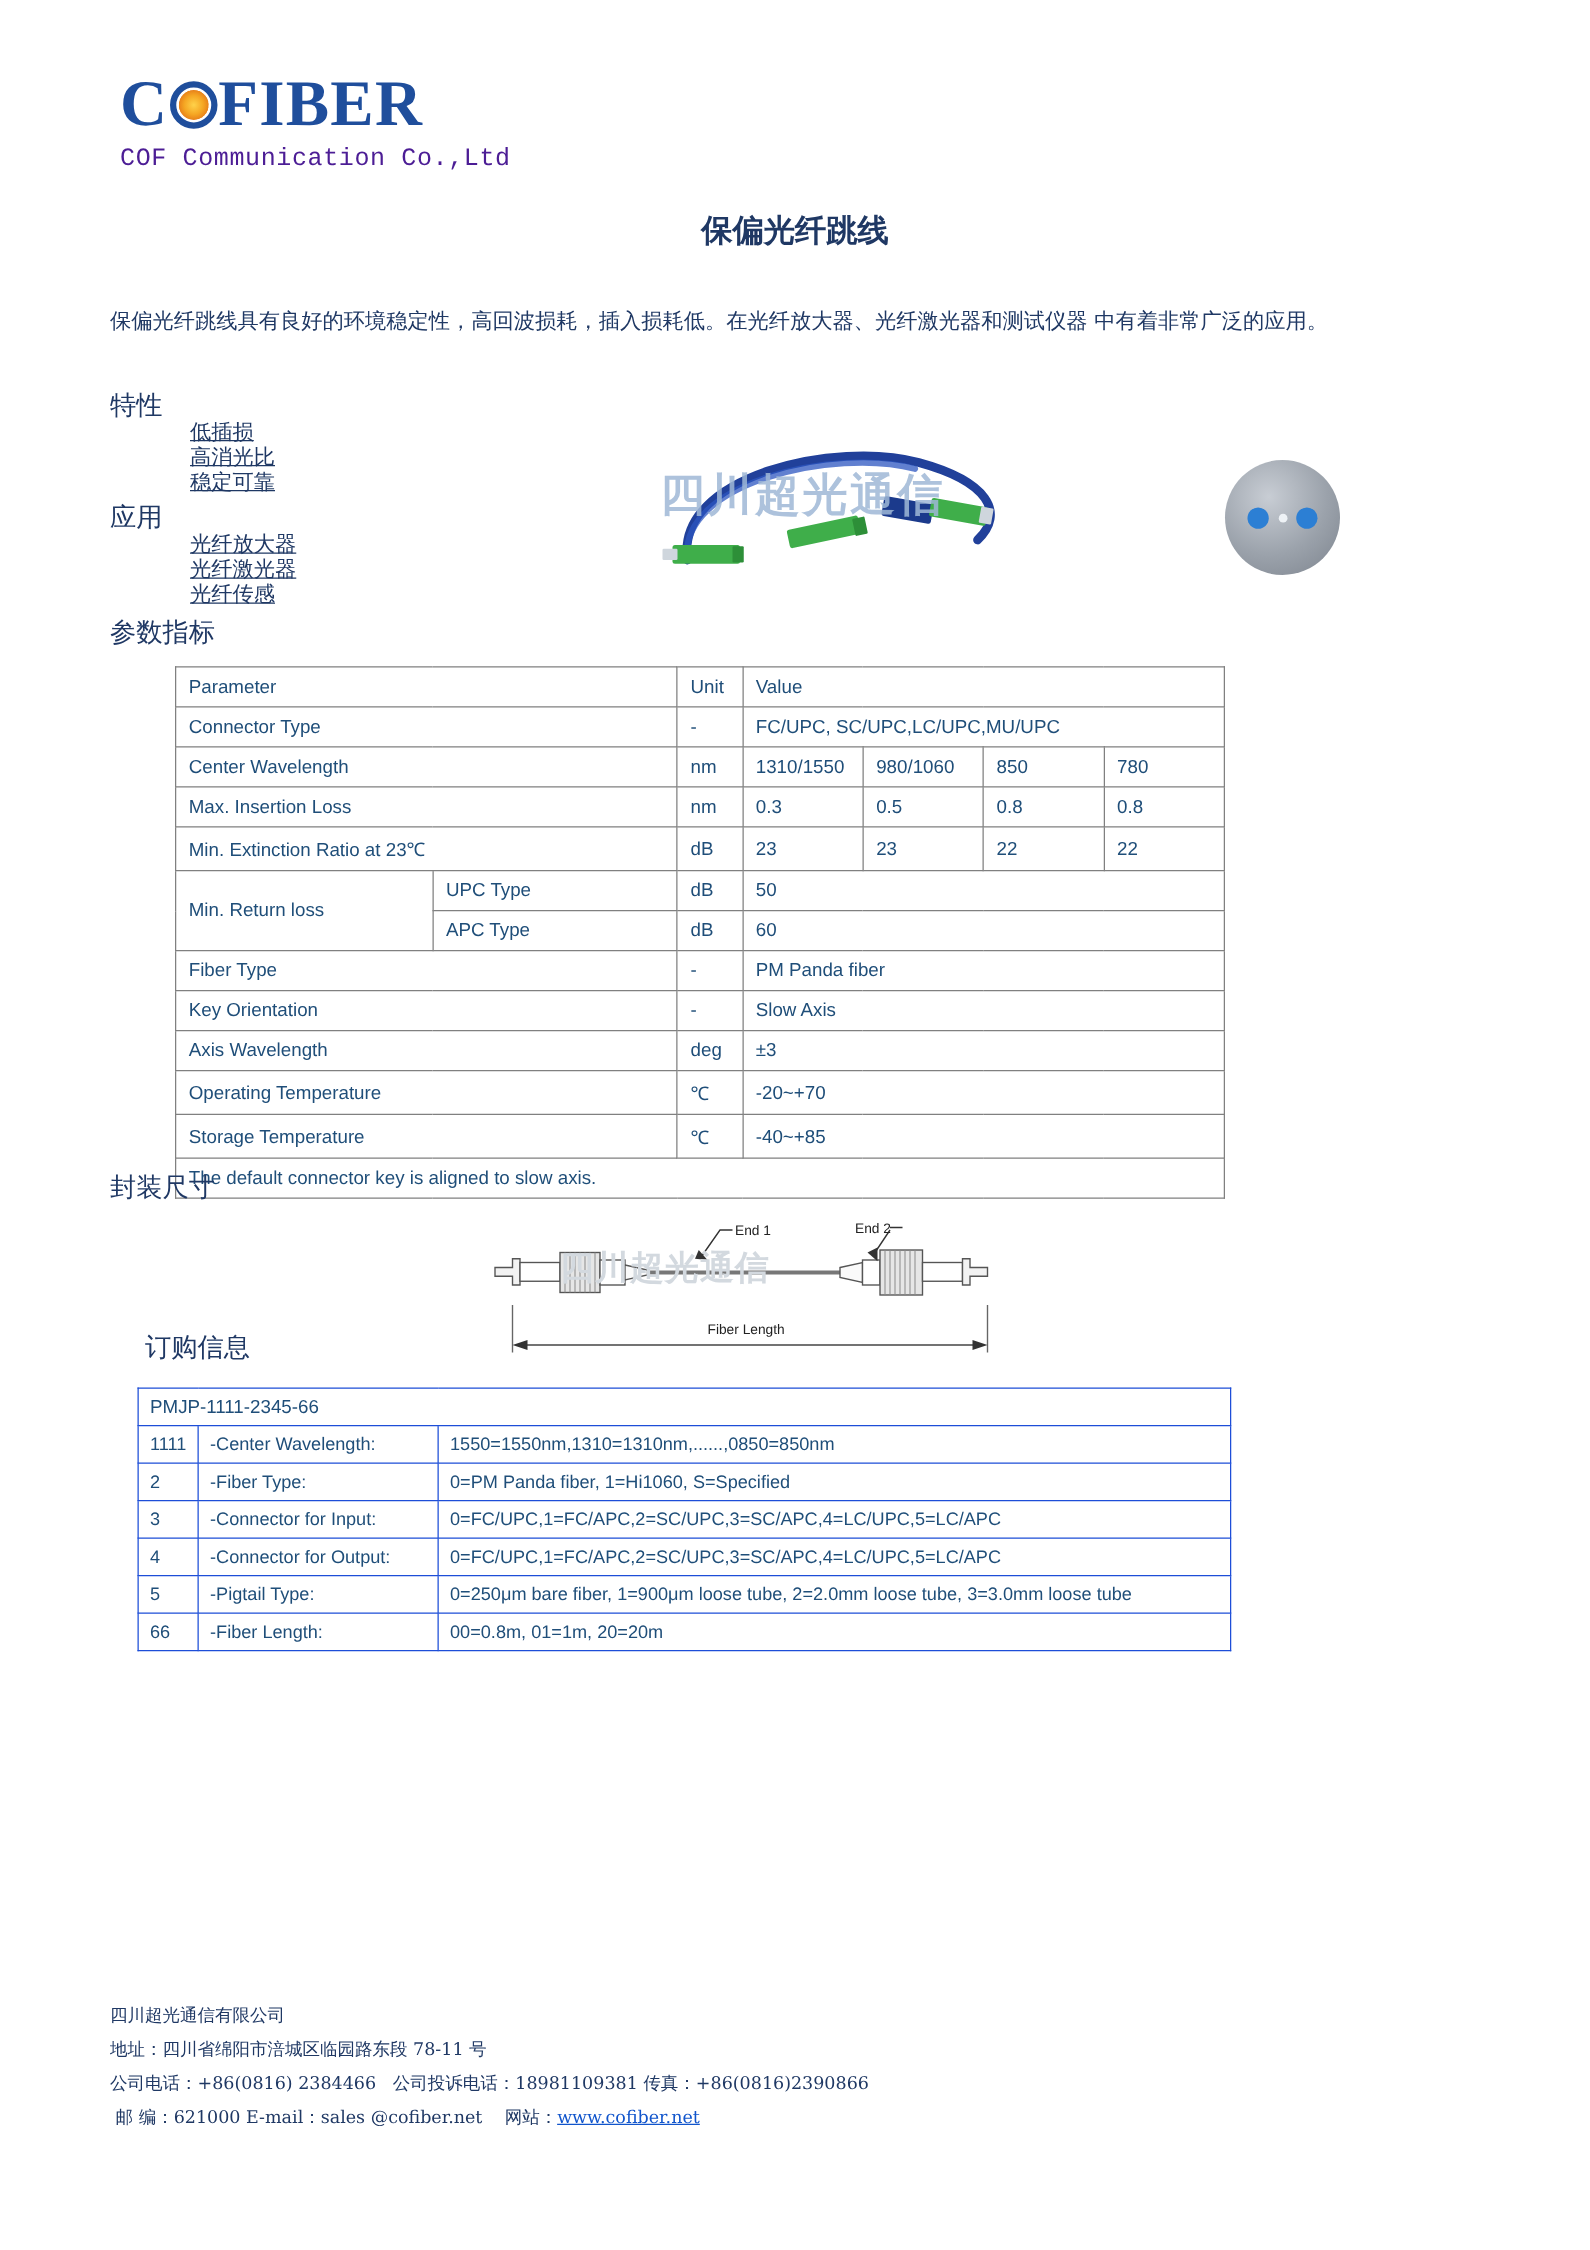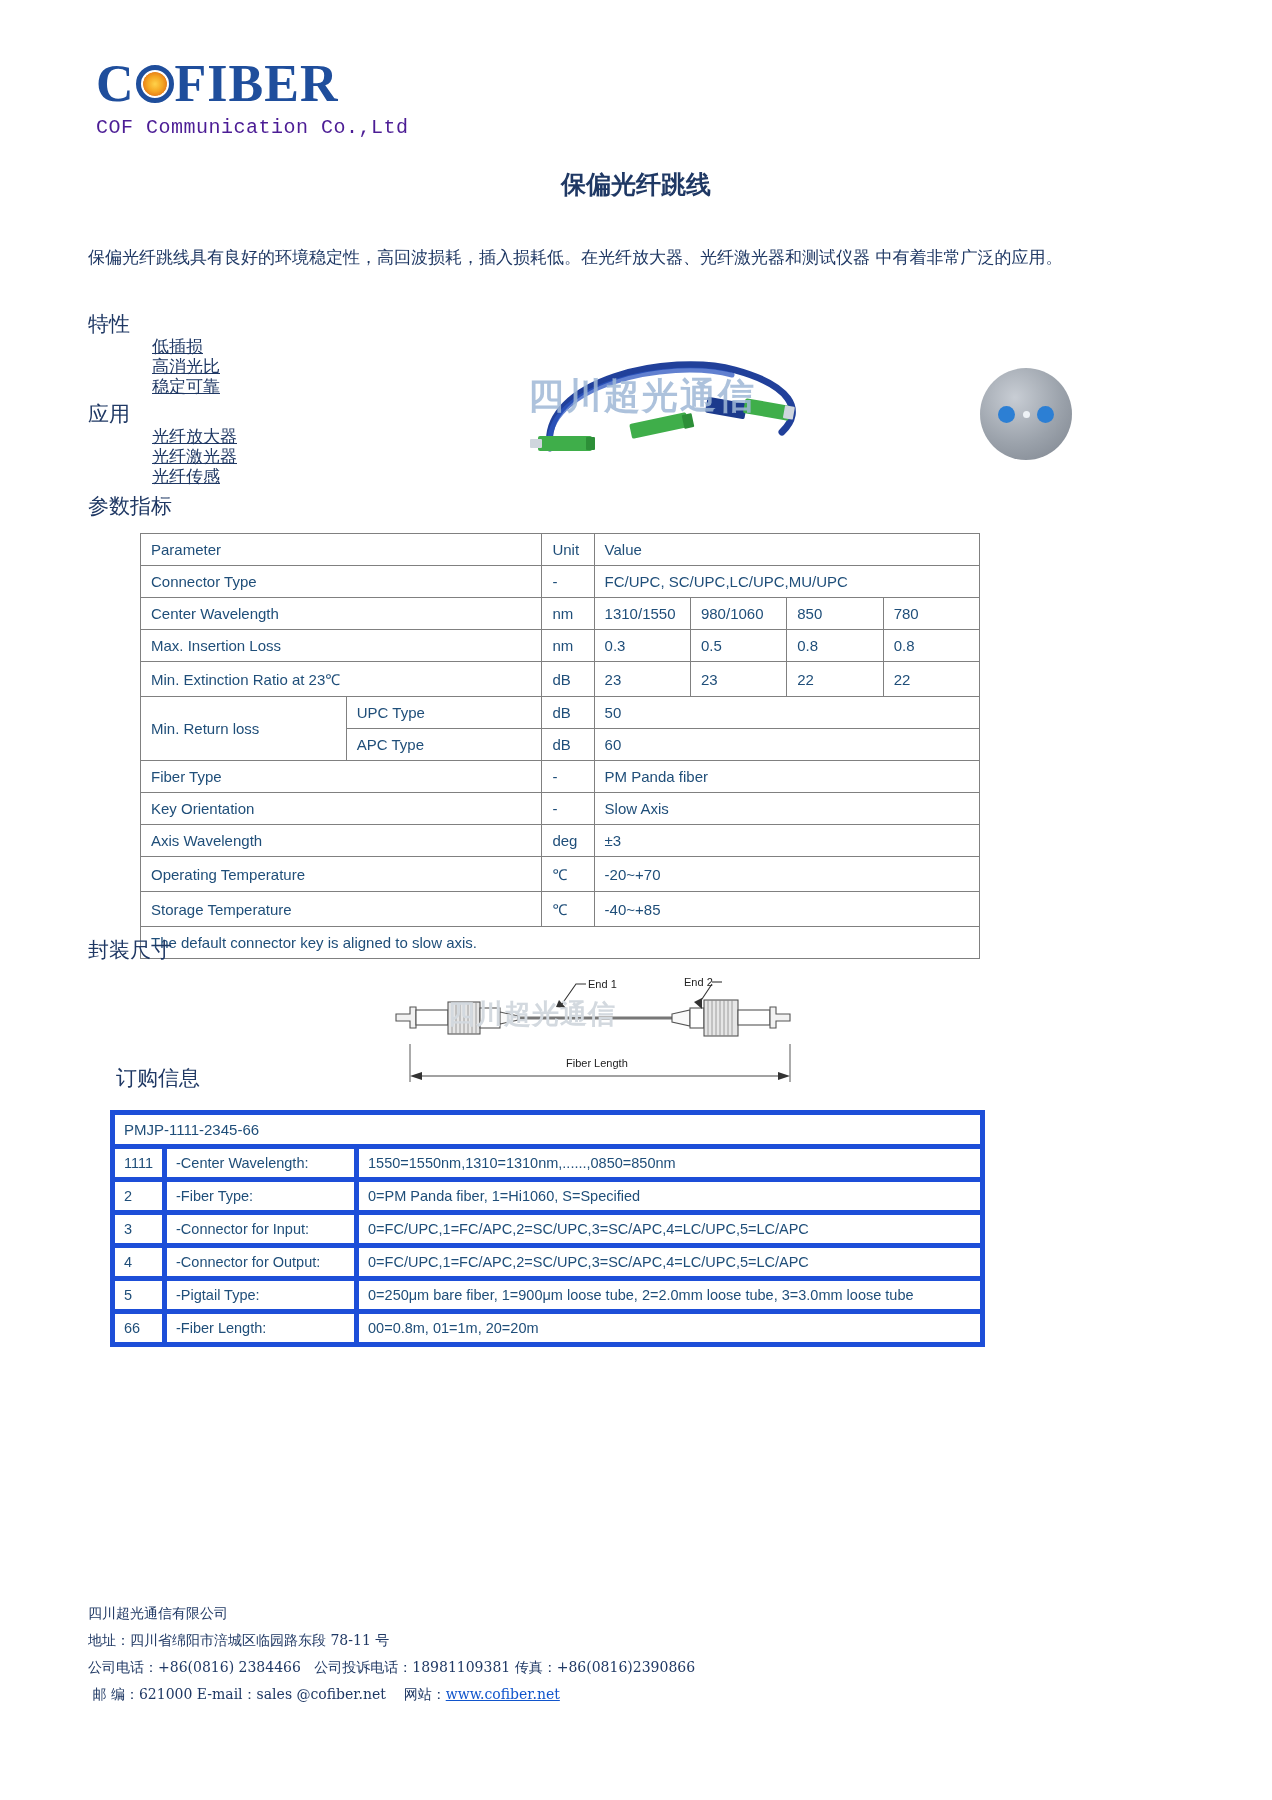--- a/index.html
+++ b/index.html
@@ -159,21 +159,21 @@
     height: 31px;
     color: #1F4E79;
     background: #ffffff;
   }
   table.spec td.lbl   { text-align: left; }
   table.spec td.ctr   { }
   .note-row td { text-align: left !important; }
 
   table.order { left: 110px; top: 1110px; width: 875px; font-size: 14.5px; }
   table.order td {
-    border: 5px solid #1d4ed8;
+    border: 1px solid #1d4ed8;
     padding: 6px 9px;
     height: 30px;
     color: #1F4E79;
     vertical-align: middle;
   }
   .order-code td { font-size: 15px; padding: 8px 10px; }
 
   
   .dim-draw { position: absolute; left: 390px; top: 962px; width: 430px; height: 140px; }
   .dim-wm {

